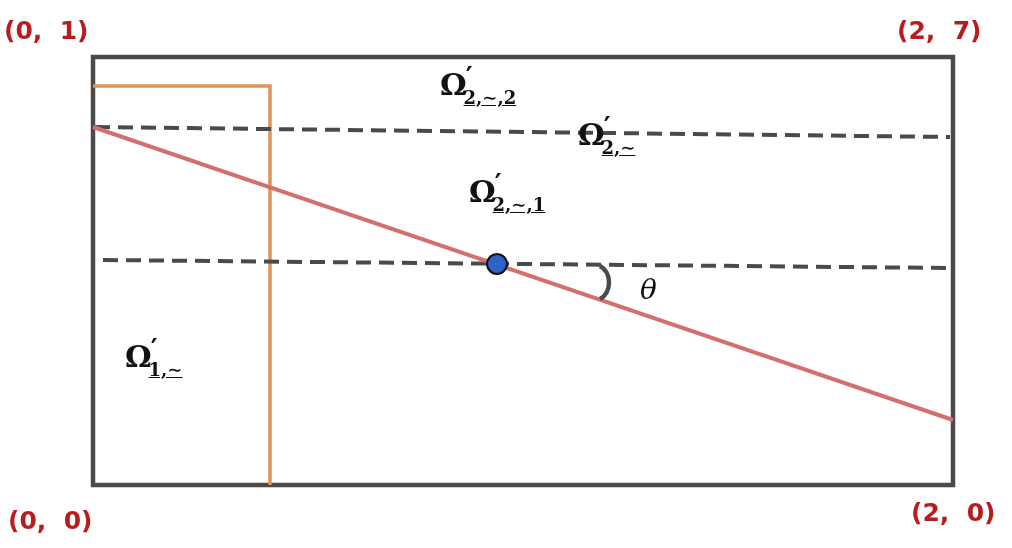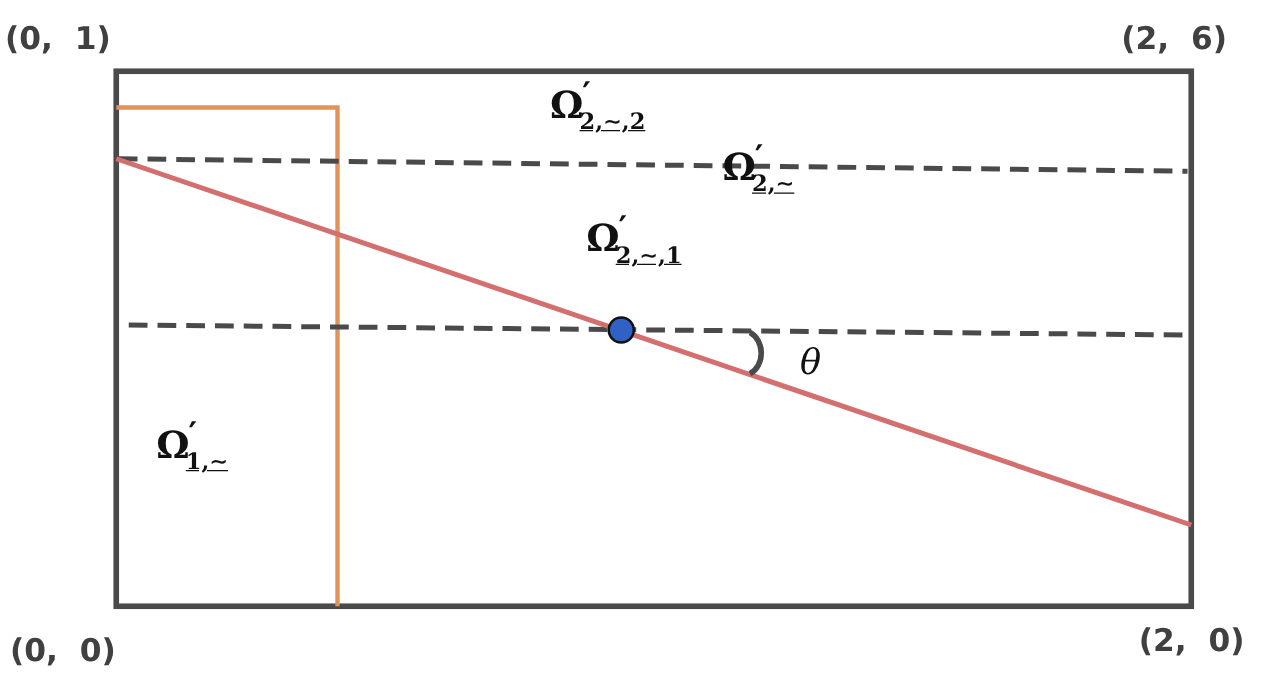--- a/index.html
+++ b/index.html
@@ -3,21 +3,21 @@
 <meta charset="utf-8">
 <style>
   html, body { margin: 0; padding: 0; background: #ffffff; }
   body { width: 1012px; height: 548px; position: relative; overflow: hidden; }
   #canvas { position: absolute; left: 0; top: 0; }
   .corner {
     position: absolute;
     font-family: "DejaVu Sans", sans-serif;
     font-weight: bold;
     font-size: 25px;
-    color: #404040;
+    color: #b91c1c;
     white-space: pre;
     line-height: 1;
   }
   .region {
     position: absolute;
     font-family: "DejaVu Serif", serif;
     font-weight: bold;
     color: #111111;
     line-height: 1;
     white-space: nowrap;
@@ -48,21 +48,21 @@
   <line x1="103" y1="260" x2="950" y2="268" stroke="#4a4a4a" stroke-width="4" stroke-dasharray="15,8"></line>
 
   <line x1="93" y1="127" x2="953" y2="420" stroke="#d46f6f" stroke-width="4"></line>
 
   <path d="M 600 266 A 15 18 0 0 1 600 299" fill="none" stroke="#4a4a4a" stroke-width="4.5"></path>
 
   <circle cx="497" cy="264" r="10" fill="#2f62c4" stroke="#111111" stroke-width="2"></circle>
 </svg>
 
 <div class="corner" style="left:4px; top:18px;">(0,  1)</div>
-<div class="corner" style="left:897px; top:18px;">(2,  6)</div>
+<div class="corner" style="left:897px; top:18px;">(2,  7)</div>
 <div class="corner" style="left:8px; top:508px;">(0,  0)</div>
 <div class="corner" style="left:911px; top:500px;">(2,  0)</div>
 
 <div class="region" style="left:440px; top:70px;">
   <span class="omega">Ω</span><span class="prime">′</span><span class="sub">2,∼,2</span>
 </div>
 
 <div class="region" style="left:578px; top:120px;">
   <span class="omega">Ω</span><span class="prime">′</span><span class="sub">2,∼</span>
 </div>

